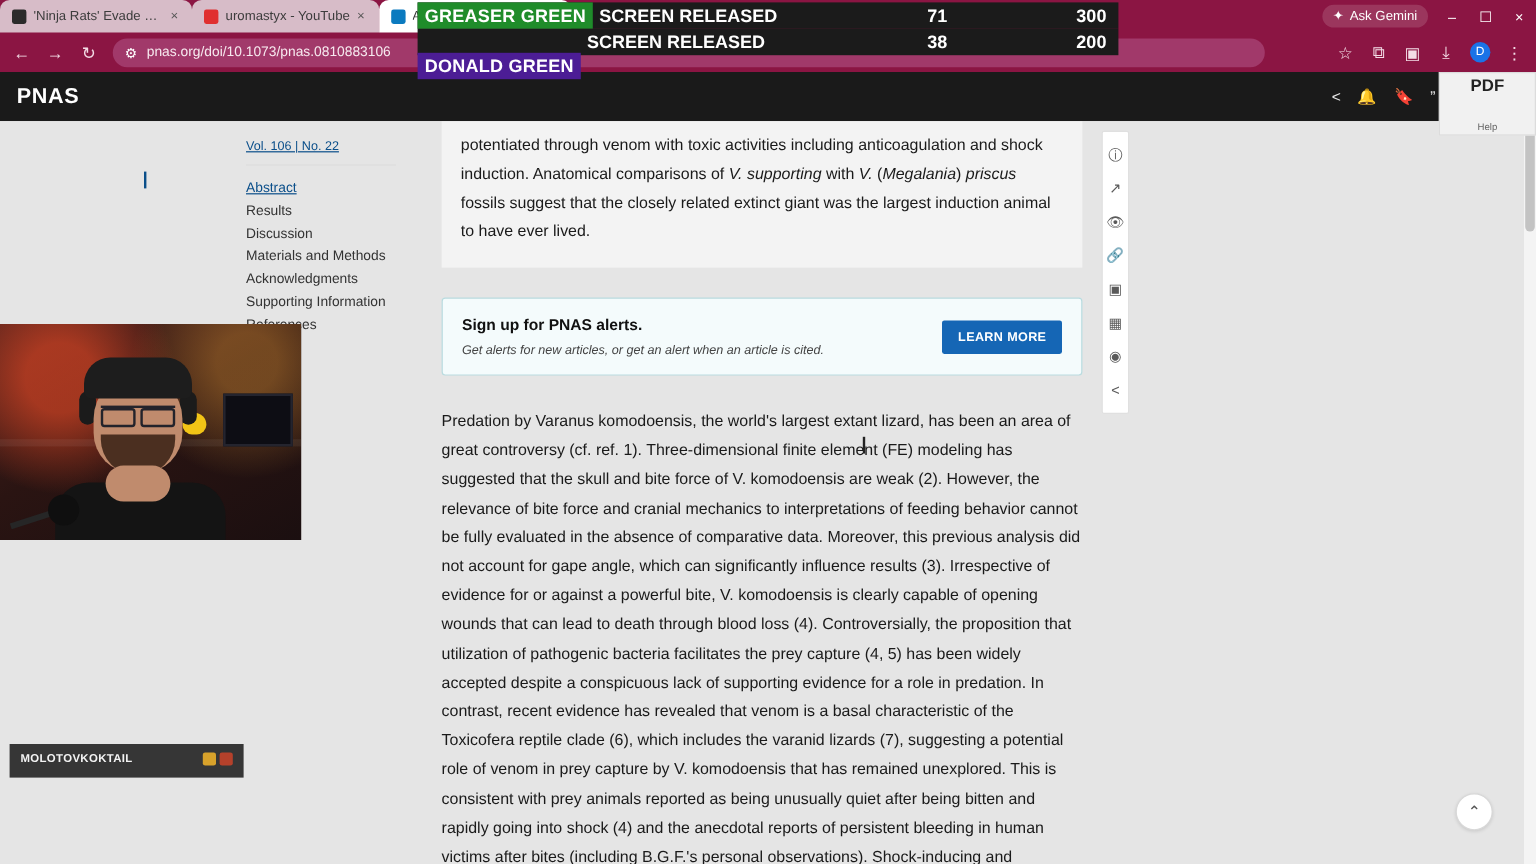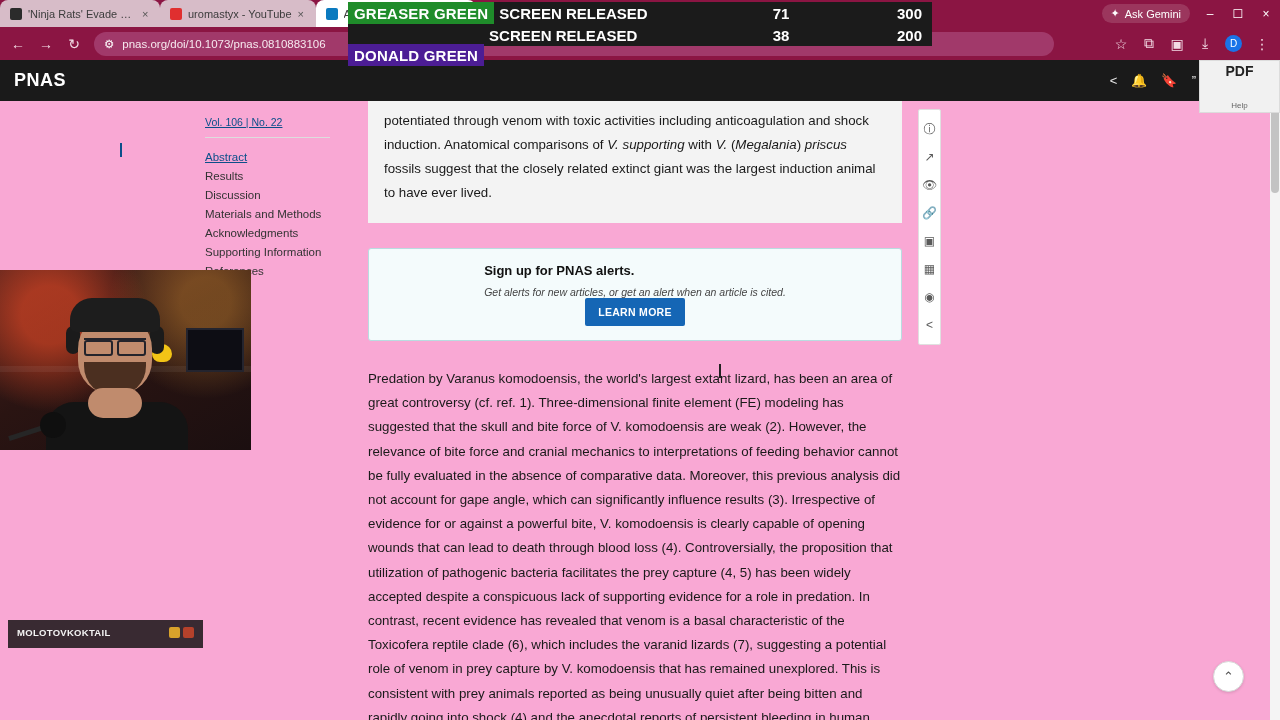--- a/index.html
+++ b/index.html
@@ -113,21 +113,21 @@
   .hdr-actions { margin-left: auto; display: flex; align-items: center; gap: 14px; }
   .hdr-actions .hicon { font-size: 13px; color: #eaeaea; }
   .pdf-btn {
     background: #c0192b; color: #fff; font-size: 11px; font-weight: bold;
     padding: 5px 10px; border-radius: 3px; display: flex; align-items: center; gap: 5px;
   }
 
   
   .page {
     position: absolute; top: 101px; left: 0; width: 1280px; height: 619px;
-    background: #f9a8d4; overflow: hidden;
+    background: #e5e5e5; overflow: hidden;
   }
   .scroll-track {
     position: absolute; right: 0; top: 0; width: 10px; height: 619px; background: #f4f4f4;
   }
   .scroll-thumb {
     position: absolute; right: 1px; top: 2px; width: 8px; height: 90px;
     background: #c3c3c3; border-radius: 4px;
   }
 
   
@@ -142,21 +142,21 @@
 
   
   .article { position: absolute; left: 368px; top: 0; width: 534px; }
   .abstract-tail {
     background: #f3f3f3; padding: 8px 16px 18px 16px; width: 534px;
     margin-top: 0; font-size: 13.3px; line-height: 24px; color: #1a1a1a;
   }
   .abstract-tail i { font-style: italic; }
   .alert-card {
     margin-top: 25px; border: 1px solid #b9dce0; background: #f4fbfc;
-    border-radius: 3px; padding: 14px 16px; display: flex; align-items: center; flex-direction: column;
+    border-radius: 3px; padding: 14px 16px; display: flex; align-items: center;
   }
   .alert-card-text { flex: 1 1 auto; }
   .alert-card-title { font-size: 13px; font-weight: bold; color: #111; }
   .alert-card-sub { font-size: 10.5px; font-style: italic; color: #444; margin-top: 8px; }
   .learn-more {
     background: #1566b5; color: #fff; font-size: 10.5px; font-weight: bold;
     padding: 8px 13px; border-radius: 2px; letter-spacing: 0.3px;
   }
   .body-text {
     margin-top: 26px; font-size: 13.3px; line-height: 24.2px; color: #1a1a1a;

